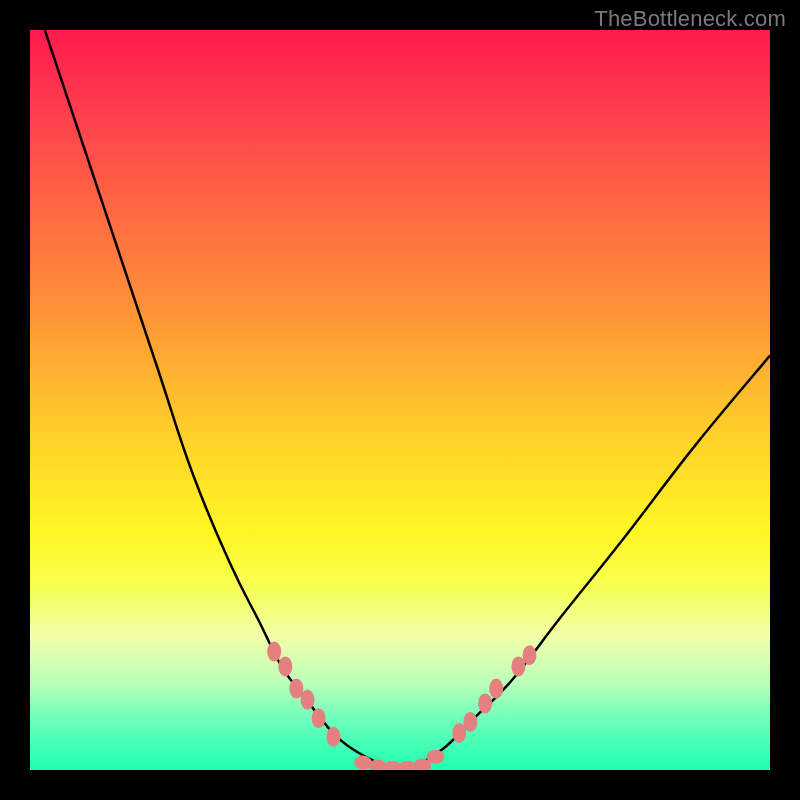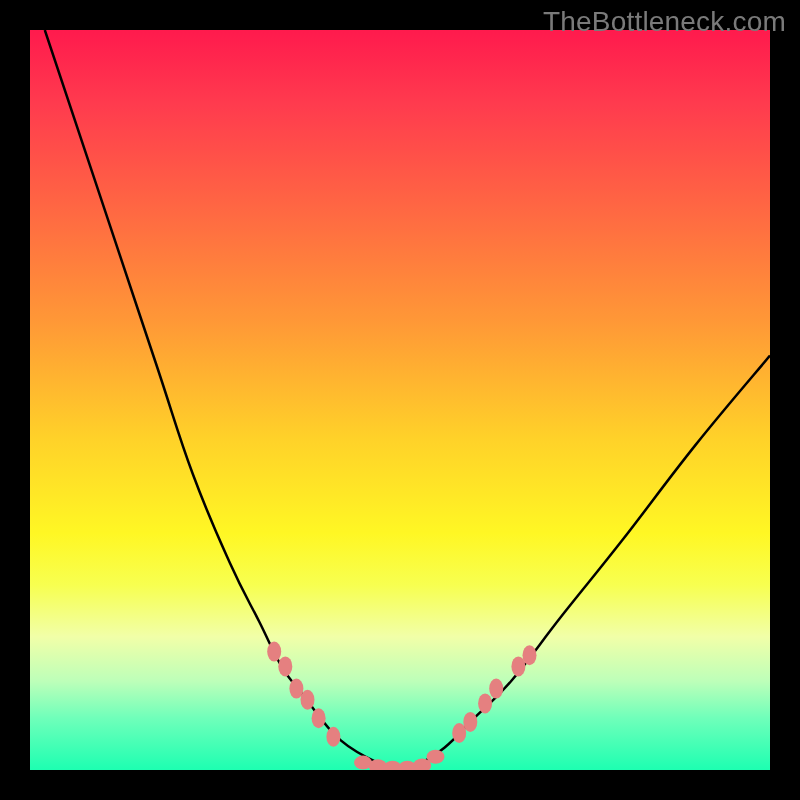--- a/index.html
+++ b/index.html
@@ -28,21 +28,21 @@
       #f1ffa8 82%,
       #bdffb9 88%,
       #6fffba 93%,
       #1dffb1 100%);
   }
   .watermark {
     position: absolute;
     top: 6px;
     right: 14px;
     color: #7a7a7a;
-    font-size: 28px;
+    font-size: 22px;
     font-weight: 500;
     letter-spacing: 0.2px;
   }
   svg.plot {
     position: absolute;
     left: 0;
     top: 0;
     width: 740px;
     height: 740px;
   }

